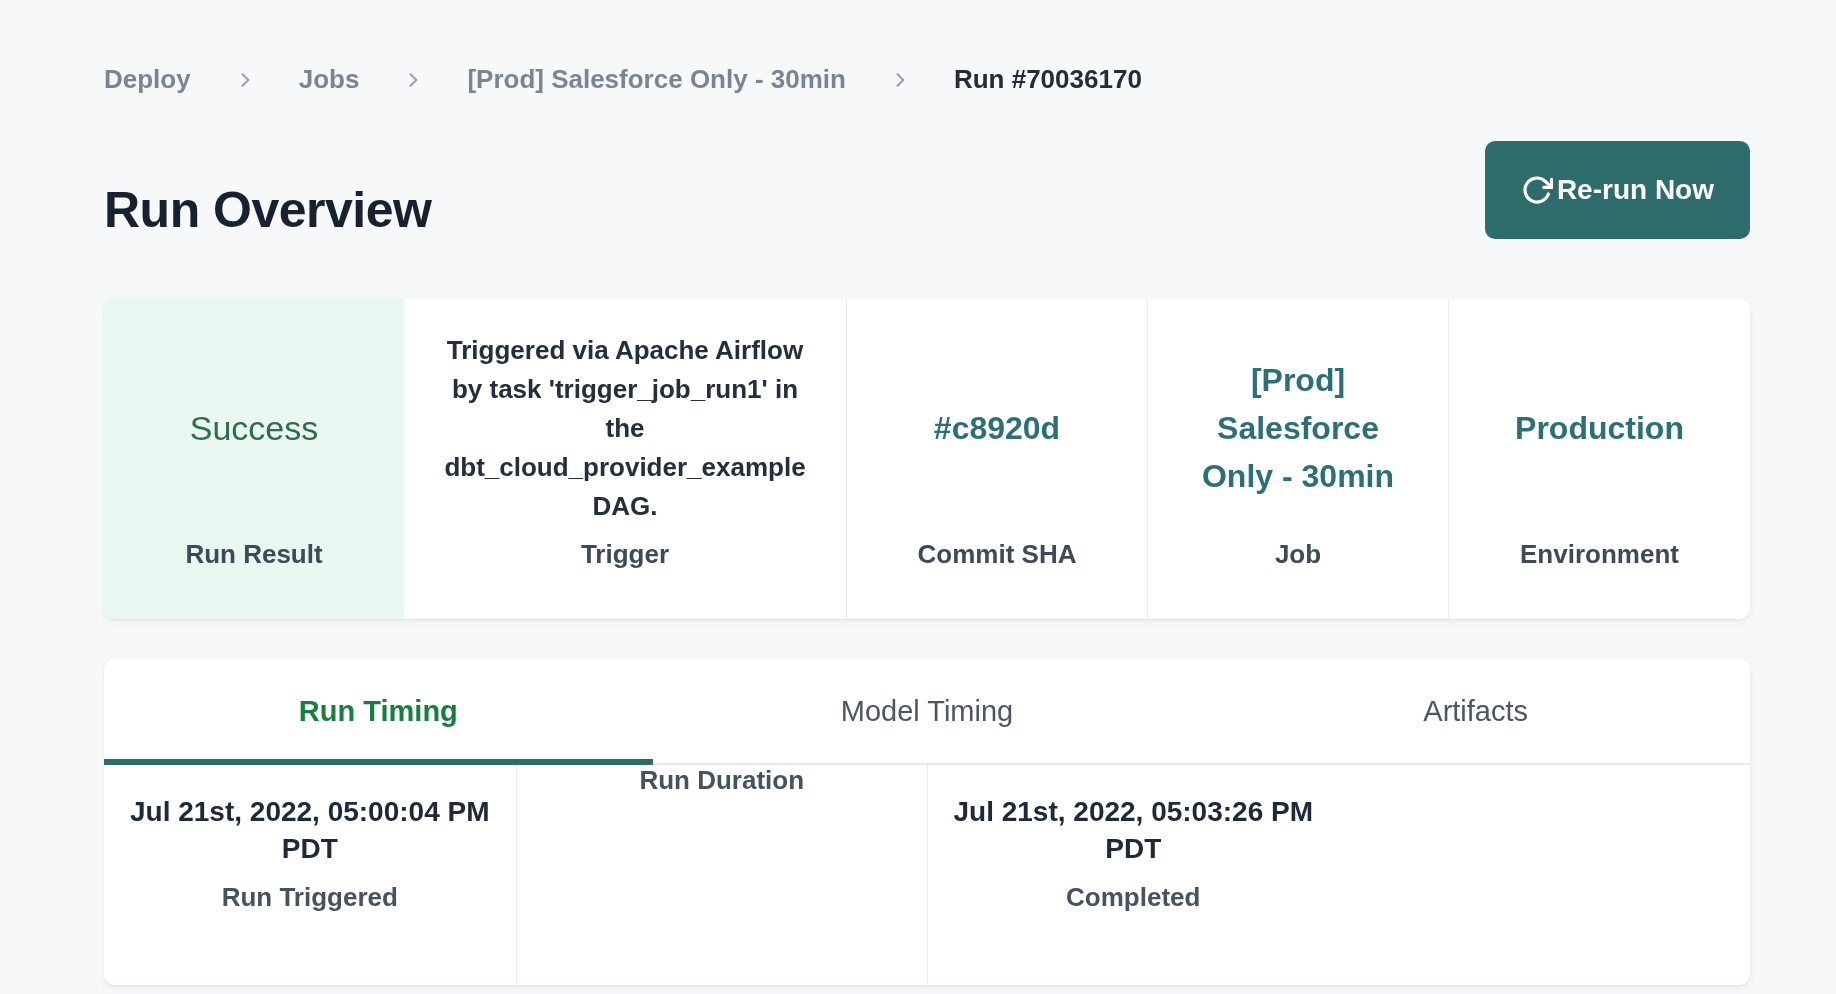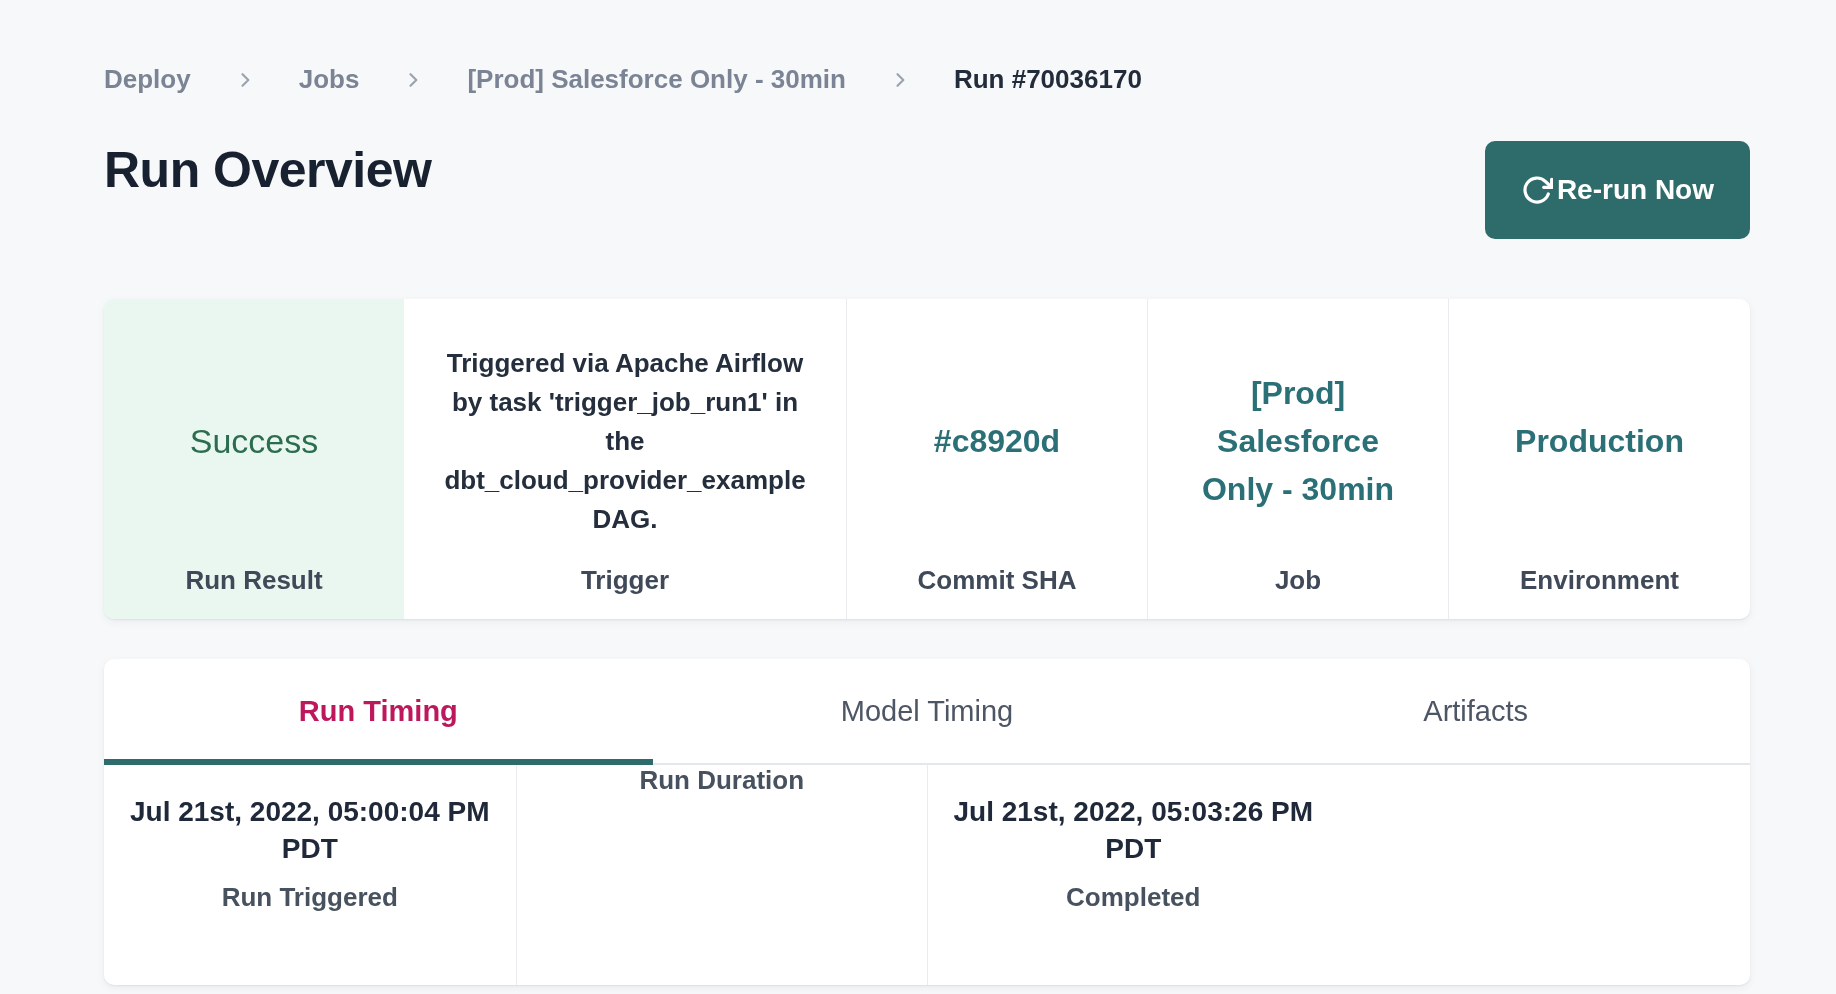--- a/index.html
+++ b/index.html
@@ -13,21 +13,21 @@
   .container { width: 1646px; margin-left: 104px; padding-top: 64px; }
 
   
   .breadcrumb { display: flex; align-items: center; gap: 44px; font-size: 26px; font-weight: 600; color: #7b8494; }
   .crumb { cursor: pointer; }
   .crumb.current { color: #232c3a; font-weight: 700; cursor: default; }
   .crumb-sep { display: flex; align-items: center; }
   .crumb-sep svg { width: 20px; height: 20px; stroke: #9aa3af; stroke-width: 2.6; fill: none; stroke-linecap: round; stroke-linejoin: round; }
 
   
-  .title-row { display: flex; align-items: flex-start; justify-content: space-between; margin-top: 46px; }
+  .title-row { display: flex; align-items: flex-end; justify-content: space-between; margin-top: 46px; }
   .page-title { font-size: 50px; font-weight: 700; color: #18212f; letter-spacing: -0.5px; }
   .rerun-btn {
     display: flex; align-items: center; gap: 4px;
     height: 98px; padding: 0 36px;
     background: #2e6c6b; color: #ffffff;
     border: none; border-radius: 10px;
     font-family: "Liberation Sans", sans-serif;
     font-size: 28px; font-weight: 600; cursor: pointer;
   }
   .rerun-btn svg { width: 32px; height: 32px; stroke: #ffffff; stroke-width: 2.4; fill: none; stroke-linecap: round; stroke-linejoin: round; }
@@ -35,38 +35,38 @@
   
   .summary {
     margin-top: 60px; height: 320px;
     display: grid; grid-template-columns: 300px 442px 301px 301px 1fr;
     background: #ffffff; border-radius: 10px;
     box-shadow: 0 1px 2px rgba(15,23,42,.07), 0 3px 10px rgba(15,23,42,.05);
   }
   .cell { display: flex; flex-direction: column; text-align: center; padding: 0 32px; }
   .cell.bordered { border-left: 1px solid #e9ebef; }
   .cell .value-wrap { flex: 1; display: flex; align-items: center; justify-content: center; padding-top: 18px; }
-  .cell .cell-label { margin-bottom: 23px; font-size: 26px; font-weight: 600; color: #3f4958; text-align: center; }
+  .cell .cell-label { margin-bottom: 49px; font-size: 26px; font-weight: 600; color: #3f4958; text-align: center; }
   .cell.success { background: #e9f7f0; border-radius: 10px 0 0 10px; }
   .v-success { color: #2b6d4e; font-size: 34px; font-weight: 400; }
   .v-plain { color: #242e3c; font-size: 26px; font-weight: 700; line-height: 1.5; }
   .v-link { color: #2b7077; font-size: 32px; font-weight: 700; line-height: 1.5; cursor: pointer; }
 
   
   .panel {
     margin-top: 40px; background: #ffffff; border-radius: 10px;
     box-shadow: 0 1px 2px rgba(15,23,42,.07), 0 3px 10px rgba(15,23,42,.05);
   }
   .tabs { display: flex; height: 106px; border-bottom: 2px solid #e4e7eb; }
   .tab {
     flex: 1; position: relative;
     display: flex; align-items: center; justify-content: center;
     font-size: 29px; font-weight: 500; color: #4d5665; cursor: pointer;
   }
-  .tab.active { color: #be185d; font-weight: 700; }
+  .tab.active { color: #15803d; font-weight: 700; }
   .tab-indicator { position: absolute; left: 0; right: 0; bottom: -2px; height: 6px; background: #2e6c6b; }
 
   .timing { display: grid; grid-template-columns: repeat(4, 1fr); height: 220px; border-radius: 0 0 10px 10px; }
   .timing-cell { display: flex; flex-direction: column; text-align: center; padding: 0 20px; }
   .timing-cell.bordered { border-left: 1px solid #e9ebef; }
   .timing-cell .value-wrap { flex: 1; display: flex; align-items: center; justify-content: center; padding-top: 14px; }
   .t-value { font-size: 28px; font-weight: 700; color: #20293a; line-height: 1.3; }
   .t-label { margin-bottom: 72px; font-size: 26px; font-weight: 600; color: #48525f; }
 </style>
 </head>

